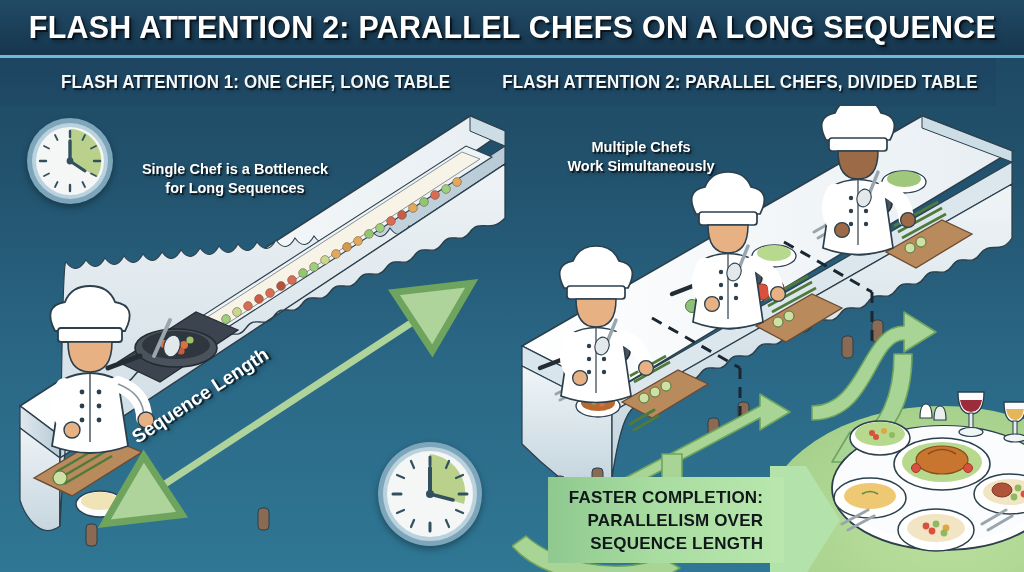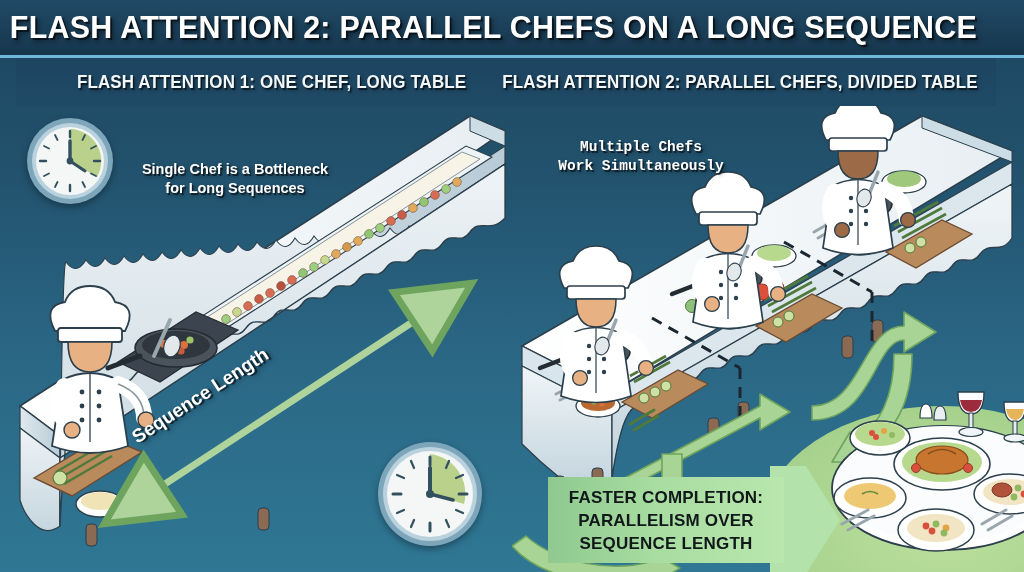--- a/index.html
+++ b/index.html
@@ -7,48 +7,48 @@
   #stage{
     position:relative;width:1024px;height:572px;overflow:hidden;
     background:linear-gradient(180deg,#1d4560 0%,#22526d 30%,#2a6785 62%,#2f7794 100%);
   }
 
   
   #header{
     position:absolute;left:0;top:0;width:1024px;height:58px;
     background:linear-gradient(180deg,#214a66 0%,#1b3f59 55%,#16364d 100%);
     border-bottom:3px solid #6fb8d8;
-    display:flex;align-items:center;justify-content:flex-start;
+    display:flex;align-items:center;justify-content:center;
     box-sizing:border-box;
   }
   #header .title{
     color:#ffffff;font-weight:bold;font-size:31px;letter-spacing:.3px;
     text-shadow:2px 2px 0 rgba(0,0,0,.55), 3px 3px 5px rgba(0,0,0,.45);
     white-space:nowrap;transform:scaleX(.98);
   }
 
   
   .subhead{
     position:absolute;top:58px;height:48px;width:512px;
     display:flex;align-items:center;justify-content:center;
     background:linear-gradient(180deg,#1d4460 0%,#1f4a66 100%);
     box-sizing:border-box;
   }
   .subhead .txt{
     color:#f2f7fa;font-weight:bold;font-size:17.5px;letter-spacing:.1px;
     text-shadow:1.5px 1.5px 0 rgba(0,0,0,.5),2px 2px 4px rgba(0,0,0,.4);
     white-space:nowrap;transform:scaleX(.97);
   }
-  #subhead-left{left:0;margin-left:16px;}
+  #subhead-left{left:0;}
   #subhead-right{left:484px;}
 
   
   .panel{position:absolute;top:106px;height:466px;width:512px;overflow:hidden;}
   #panel-left{left:0;}
-  #panel-right{left:512px;font-family:Liberation Mono, monospace;}
+  #panel-right{left:512px;}
 
   .note{
     position:absolute;color:#ffffff;font-weight:bold;font-size:14.5px;
     line-height:19px;text-align:center;
     text-shadow:1.5px 1.5px 0 rgba(0,0,0,.55),2px 2px 4px rgba(0,0,0,.45);
     white-space:pre-line;
   }
 
   
   .clock{position:absolute;border-radius:50%;
@@ -64,21 +64,21 @@
   
   #banner{
     position:absolute;left:548px;top:477px;width:236px;height:86px;
     background:linear-gradient(90deg,#8fc98f 0%,#a8dca0 45%,#b9e7ae 100%);
     display:flex;align-items:center;justify-content:center;
     clip-path:polygon(0 0,100% 0,100% 100%,0 100%);
     box-shadow:0 3px 8px rgba(0,0,0,.3);
   }
   #banner .btxt{
     color:#10181a;font-weight:bold;font-size:17px;line-height:23px;
-    text-align:center;white-space:pre-line;letter-spacing:.2px;
+    text-align:right;white-space:pre-line;letter-spacing:.2px;
   }
   #banner-arrow{
     position:absolute;left:770px;top:466px;width:70px;height:108px;
   }
 
   .seqlabel{
     position:absolute;color:#ffffff;font-weight:bold;font-size:19px;
     text-shadow:2px 2px 0 rgba(0,0,0,.55),3px 3px 5px rgba(0,0,0,.4);
     transform-origin:0 50%;white-space:nowrap;
   }

